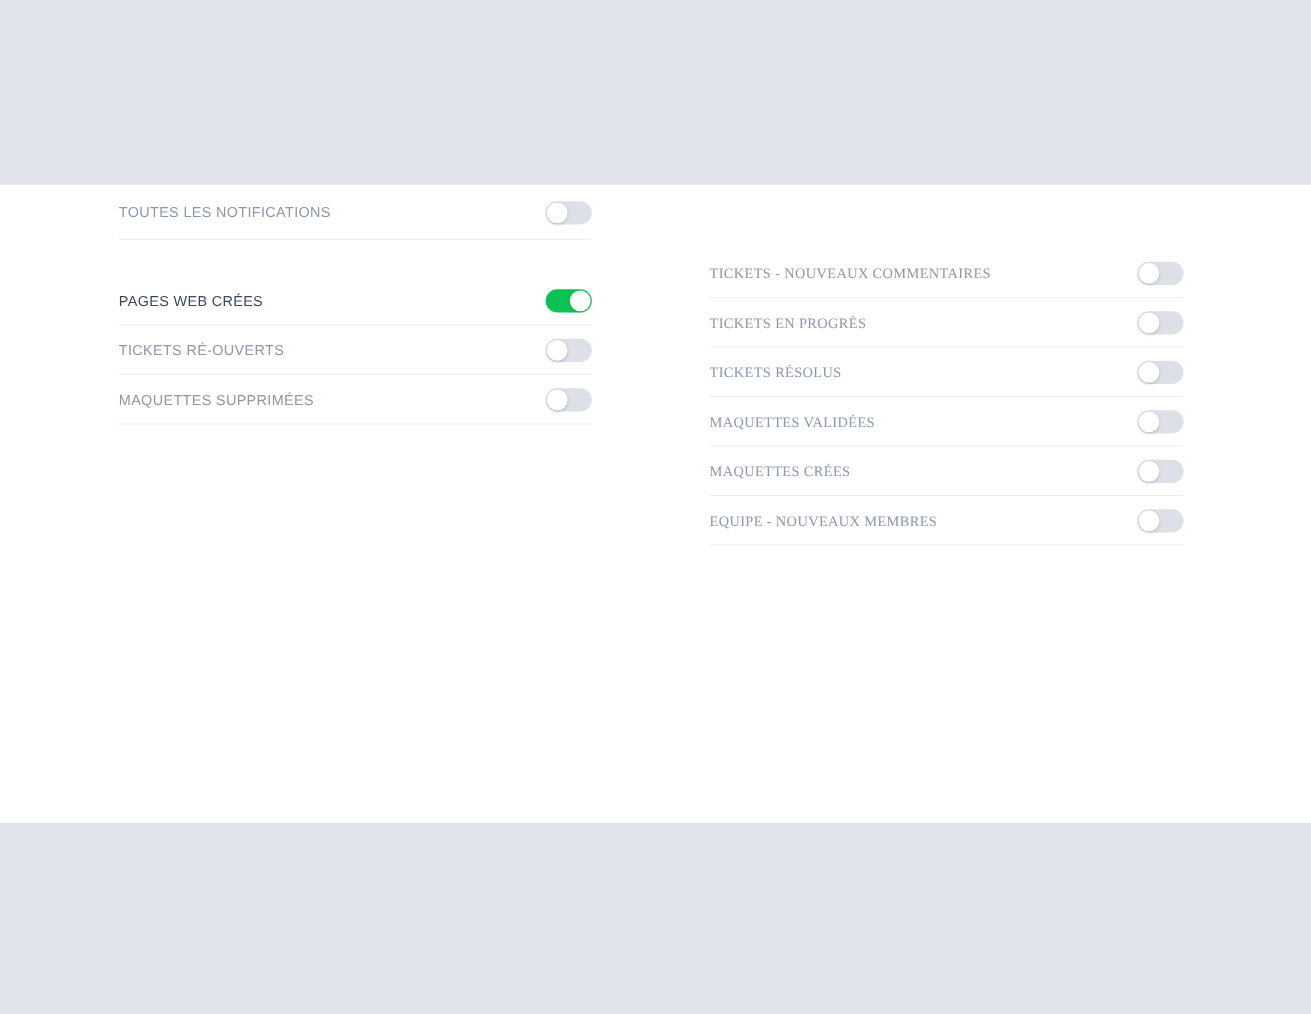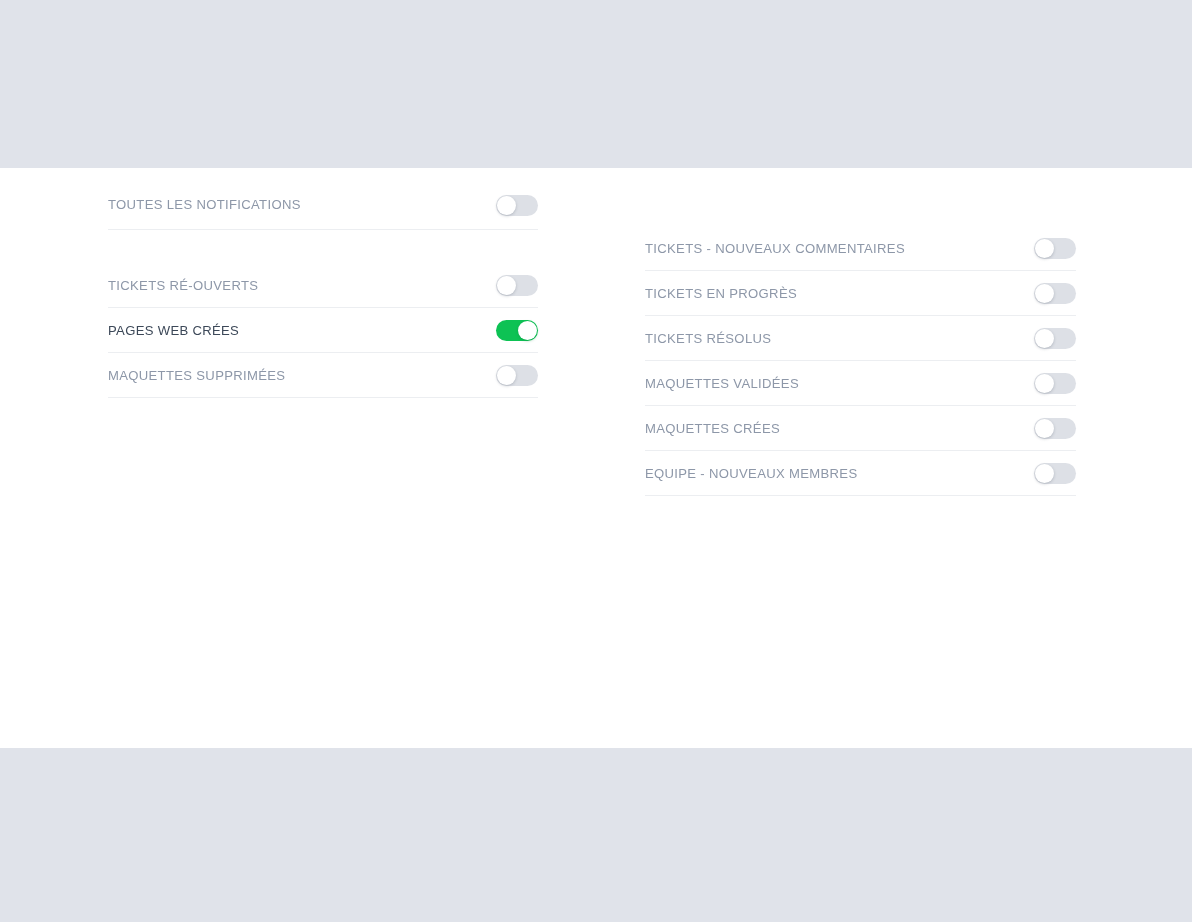--- a/index.html
+++ b/index.html
@@ -38,22 +38,22 @@
     left: 0;
     top: 0;
     width: 1192px;
     height: 580px;
   }
 
   .col {
     position: absolute;
     top: 0;
   }
-  .col-left  { left: 108px; width: 430px; margin-top: 12px; }
-  .col-right { left: 645px; width: 431px; }
+  .col-left  { left: 108px; width: 430px; }
+  .col-right { left: 645px; width: 431px; font-family: Liberation Serif, serif; }
 
   
   .row {
     position: relative;
     display: flex;
     align-items: center;
     justify-content: space-between;
     height: 45px;
     box-sizing: border-box;
   }
@@ -125,33 +125,33 @@
         <div class="master-block">
           <div class="row" style="height:50px;">
             <span class="row-label">TOUTES LES NOTIFICATIONS</span>
             <span class="toggle">
               <span class="knob"></span>
             </span>
           </div>
         </div>
         <div class="master-gap"></div>
         <div id="left-rows">
-            <div class="row">
-              <span class="row-label">TICKETS RÉ-OUVERTS</span>
-              <span class="toggle">
-                <span class="knob"></span>
-              </span>
-            </div>
             <div class="row is-on">
               <span class="row-label">PAGES WEB CRÉES</span>
               <span class="toggle on">
                 <span class="knob"></span>
               </span>
             </div>
             <div class="row">
+              <span class="row-label">TICKETS RÉ-OUVERTS</span>
+              <span class="toggle">
+                <span class="knob"></span>
+              </span>
+            </div>
+            <div class="row">
               <span class="row-label">MAQUETTES SUPPRIMÉES</span>
               <span class="toggle">
                 <span class="knob"></span>
               </span>
             </div>
           </div>
       </div>
 
       <div class="col col-right">
         <div class="group-offset-right"></div>

